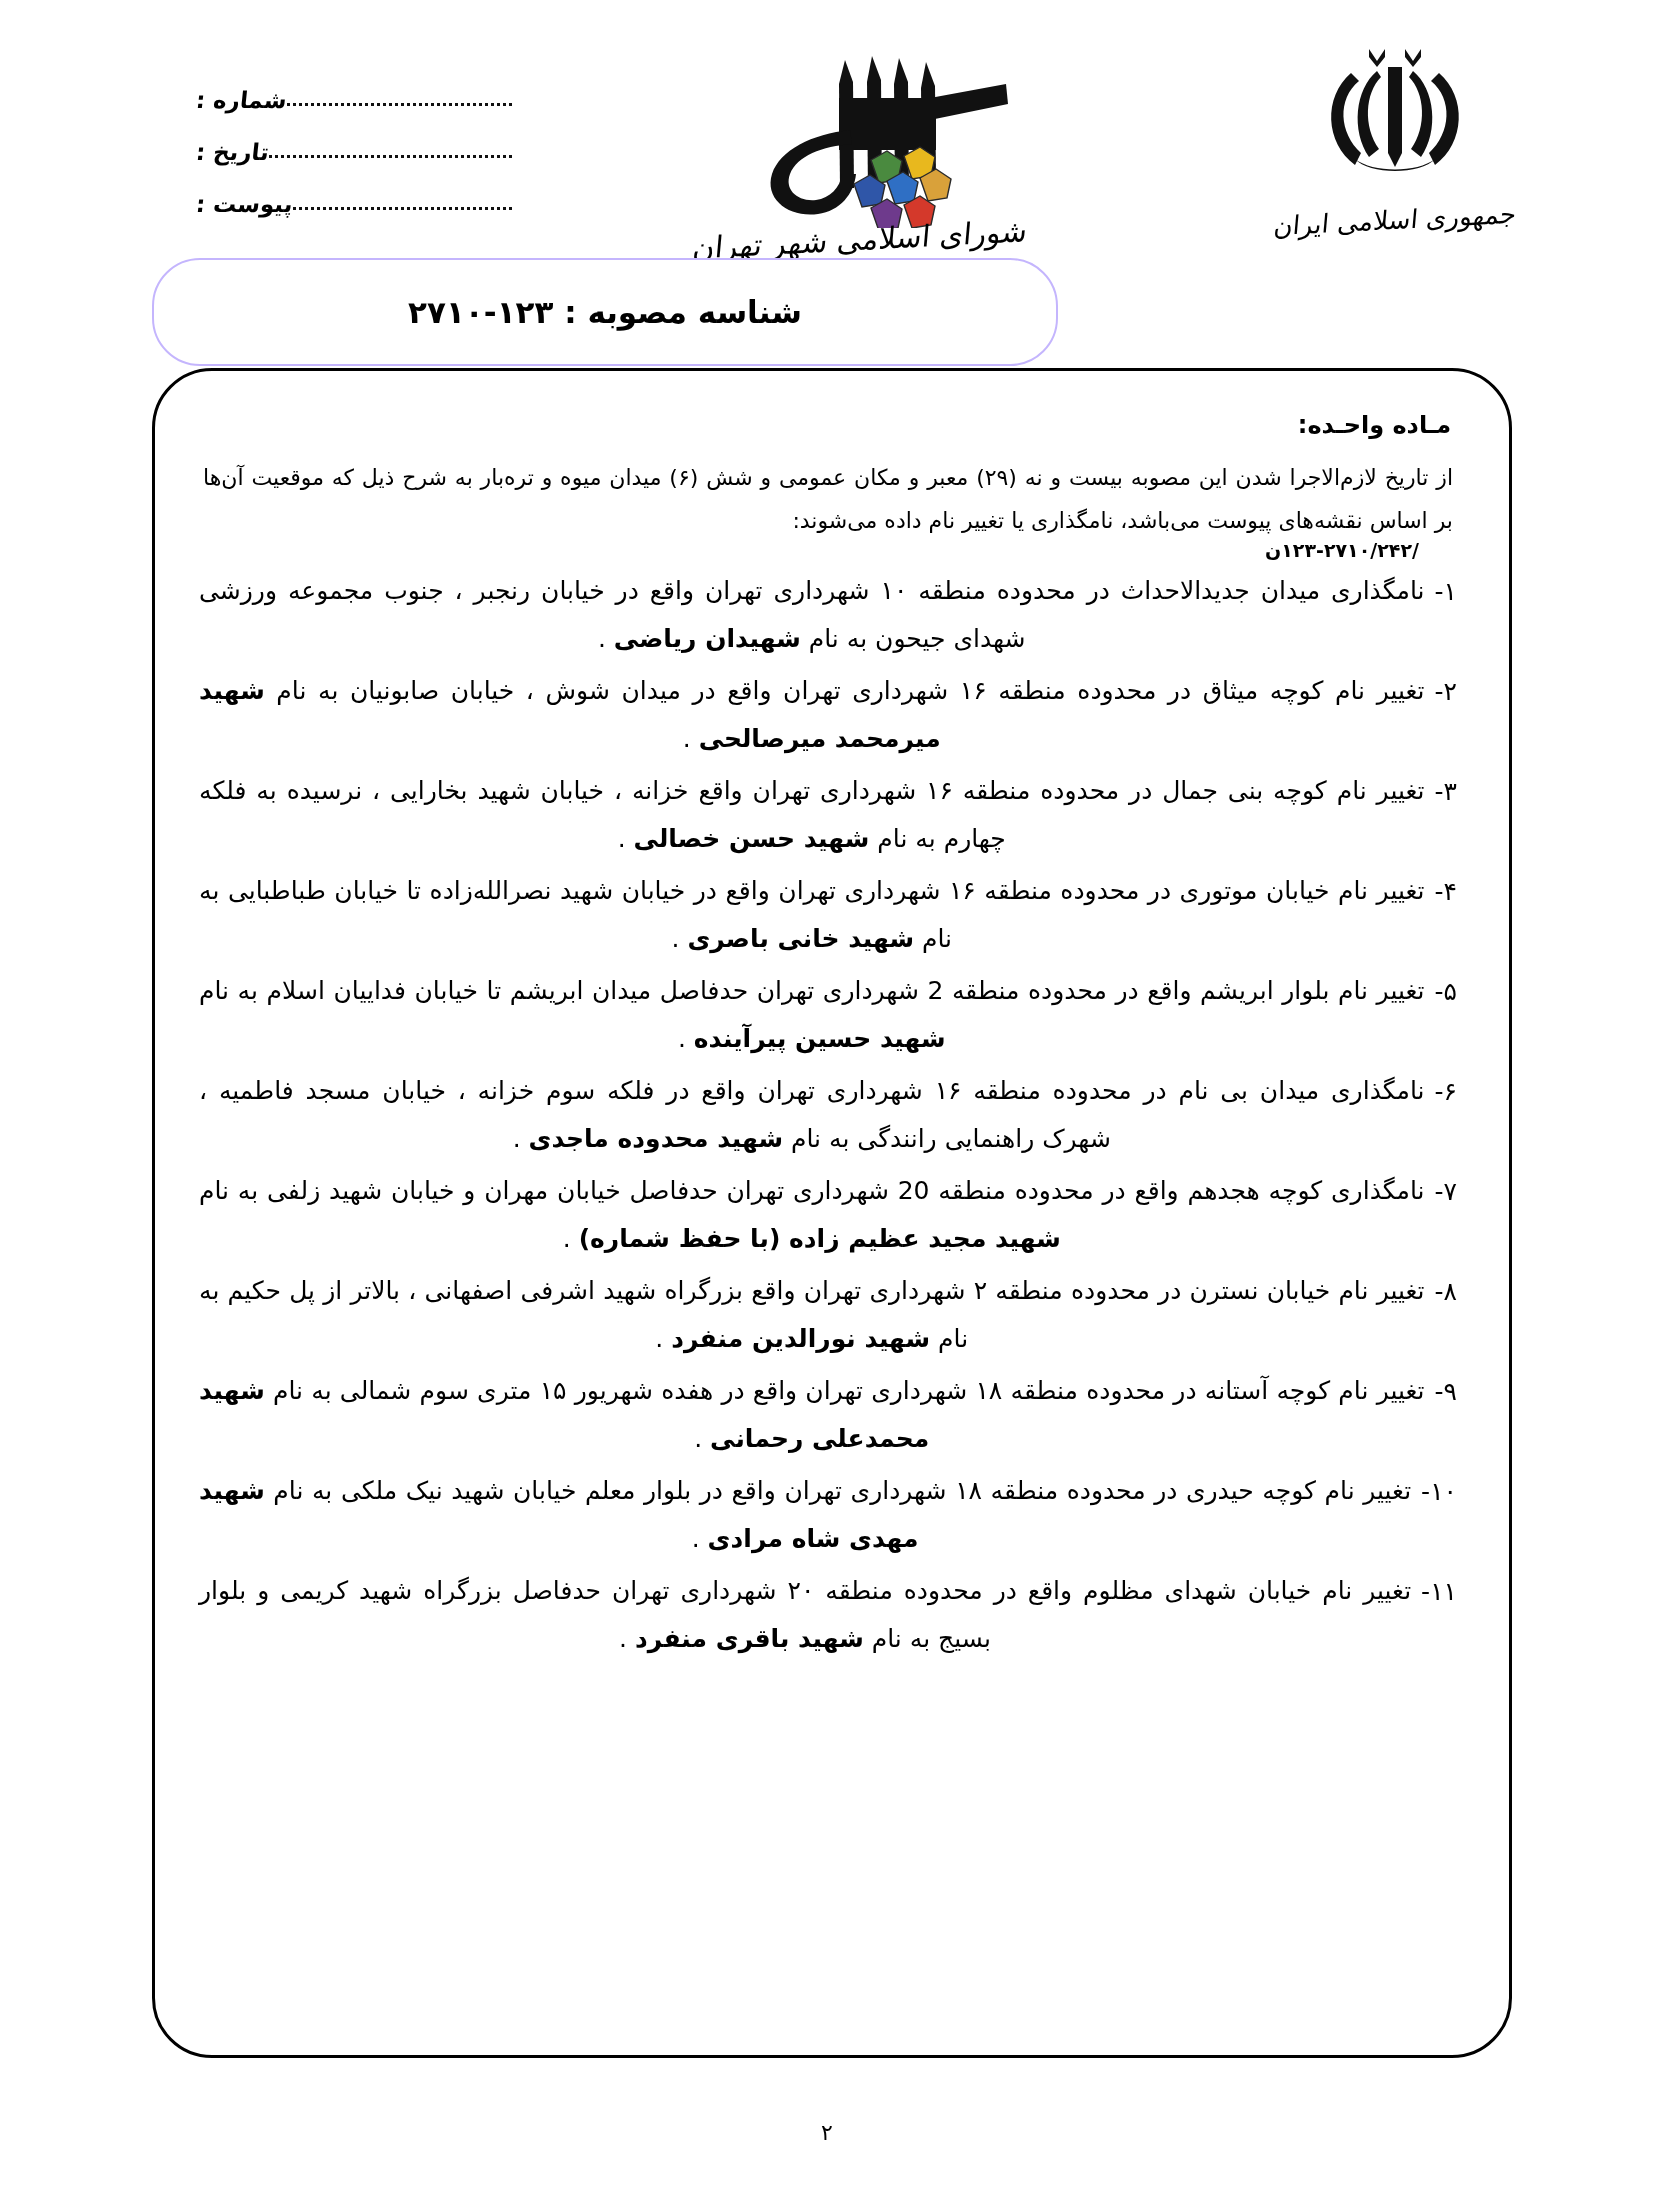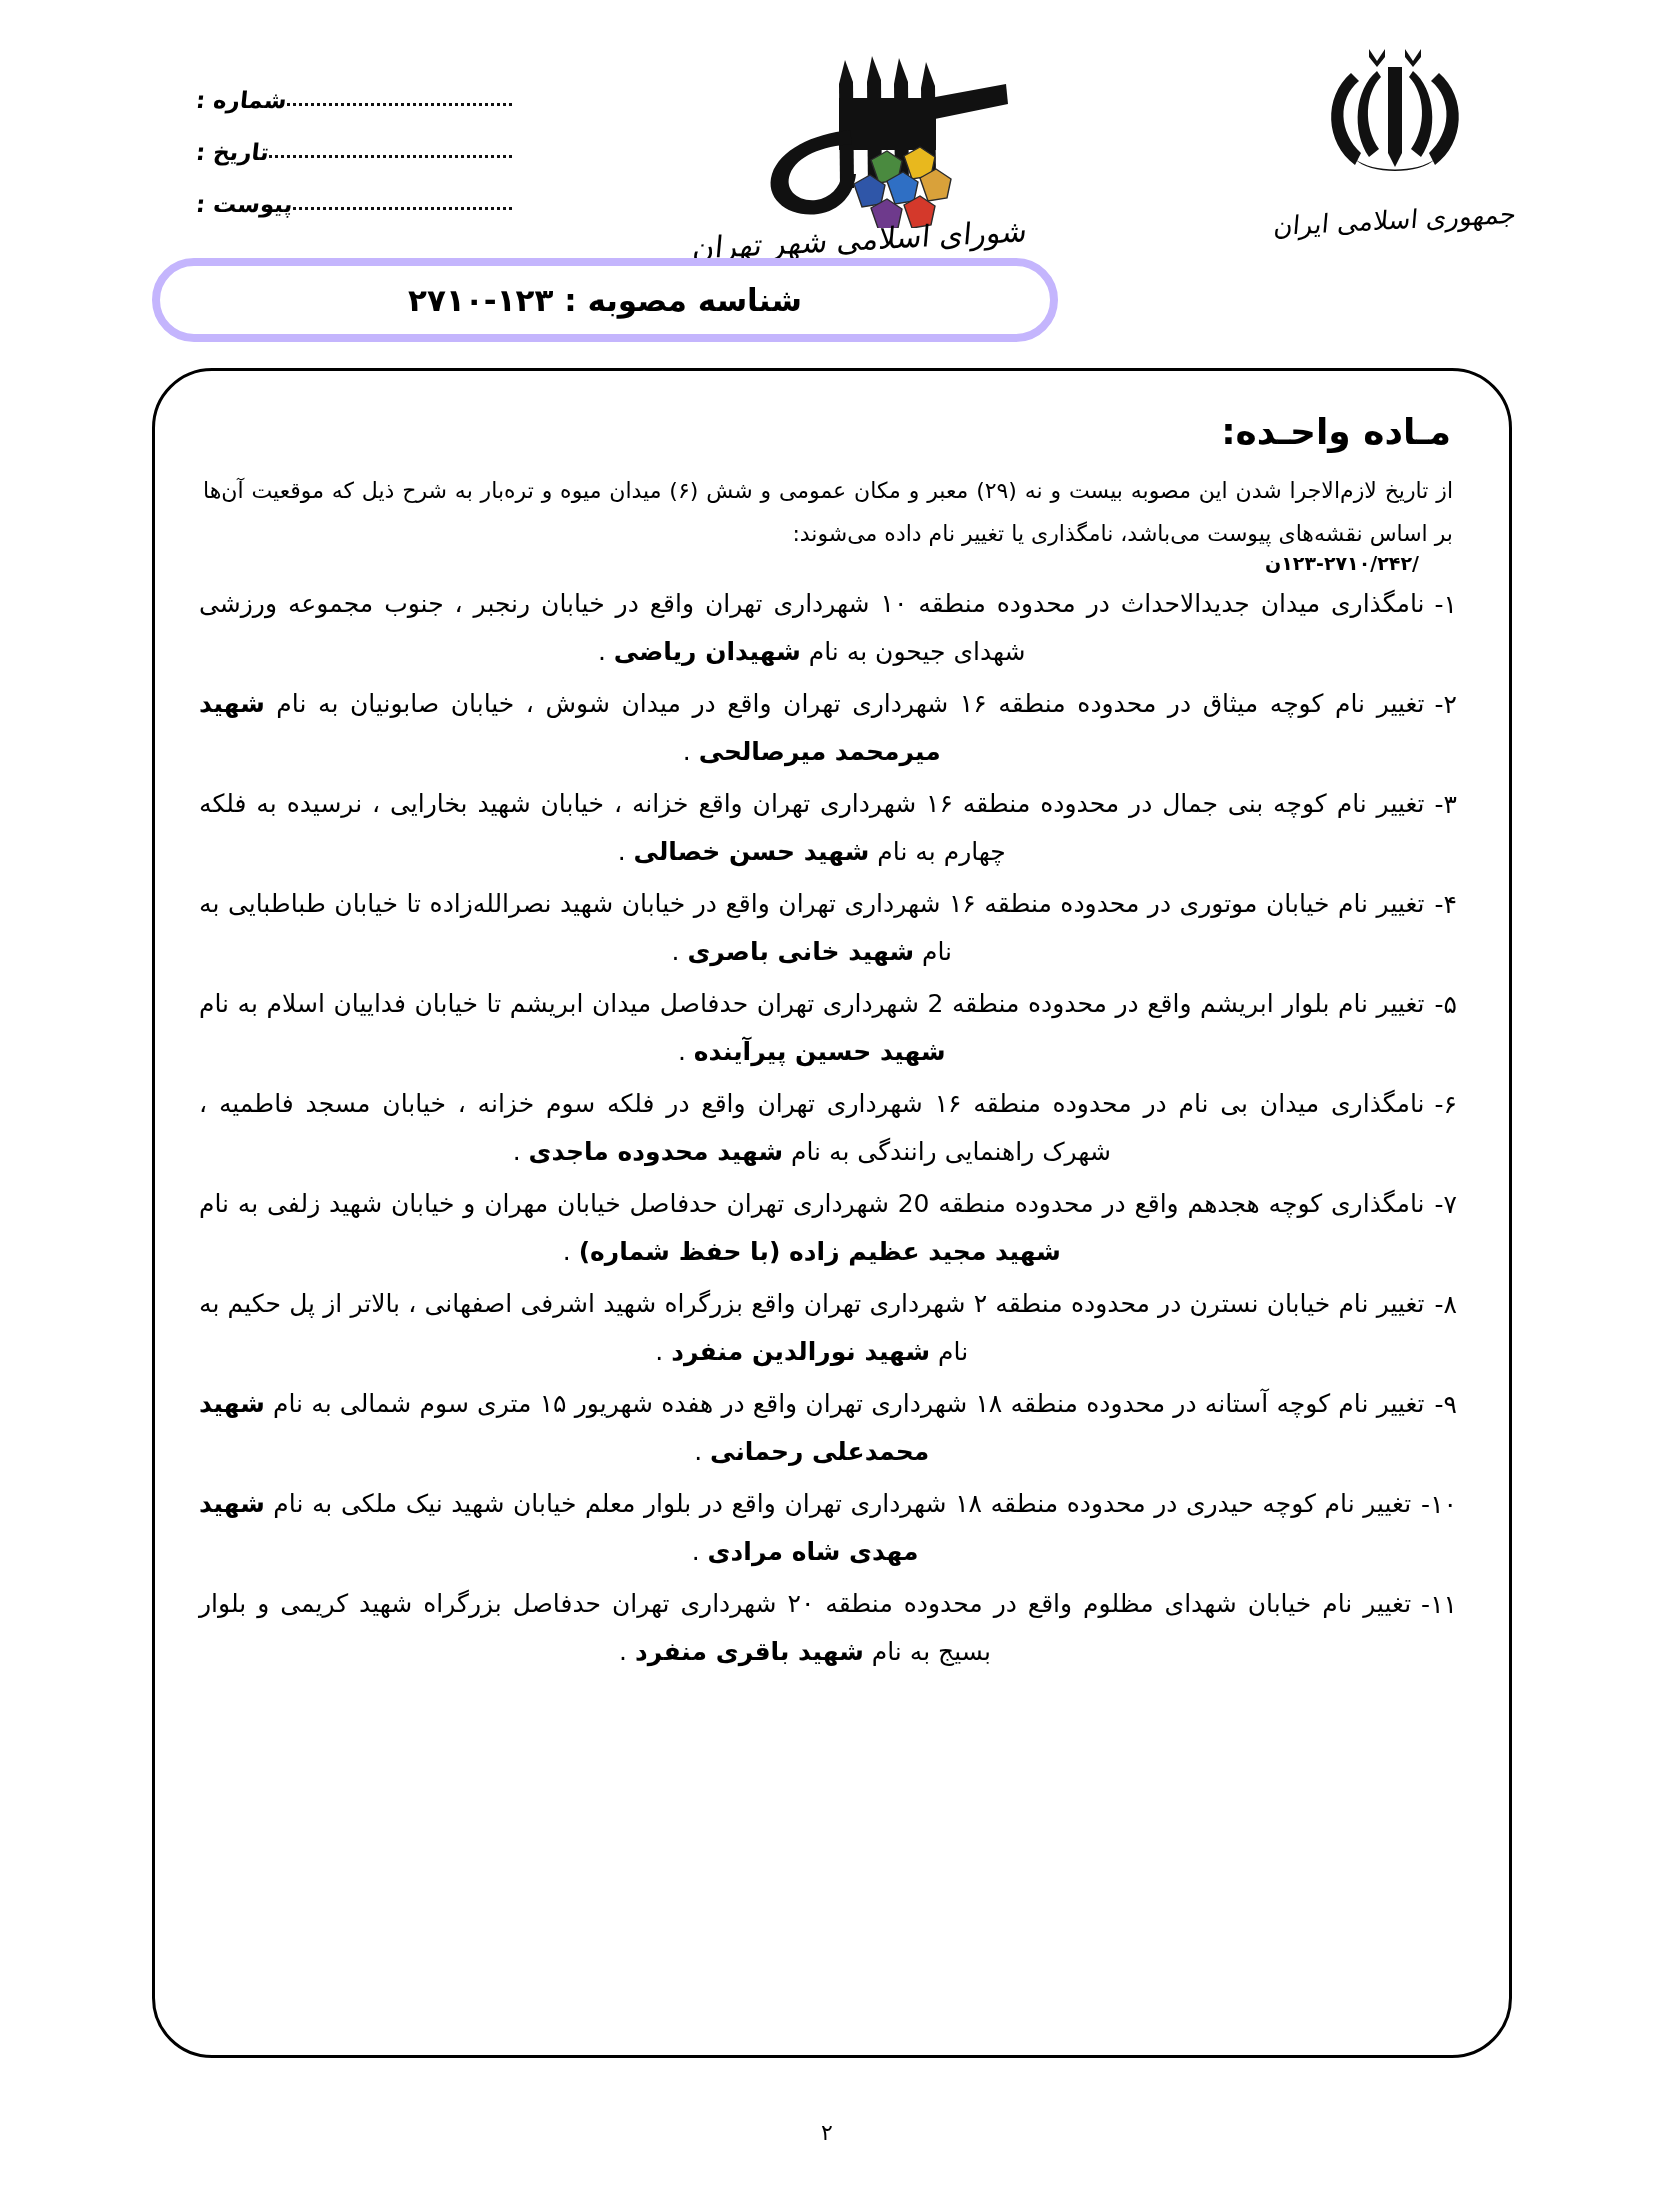--- a/index.html
+++ b/index.html
@@ -64,22 +64,22 @@
   }
   .emblem-mark{width:330px;height:160px;}
   .emblem-caption{
     font-size:26px;font-weight:500;
     transform:skewX(-8deg) rotate(-3deg);
     margin-top:10px;white-space:nowrap;
   }
 
   
   .title-pill{
-    position:absolute;left:152px;top:258px;width:906px;height:84px;
-    border:8px solid #c4b5fd;
+    position:absolute;left:152px;top:258px;width:906px;height:108px;
+    border:2px solid #c4b5fd;
     border-radius:48px;
     display:flex;align-items:center;justify-content:center;
     box-sizing:border-box;
     background:#fff;
   }
   .title-pill-text{
     font-size:31px;font-weight:bold;letter-spacing:0.5px;
     white-space:nowrap;
   }
 
@@ -88,21 +88,21 @@
     position:absolute;left:152px;top:368px;
     width:1360px;height:1690px;
     border:3px solid #000;
     border-radius:60px;
     box-sizing:border-box;
     background:#fff;
     padding:34px 52px 20px 44px;
   }
 
   .madde-head{
-    font-size:36px;font-weight:bold;
+    font-size:24px;font-weight:bold;
     text-align:right;
     margin:6px 6px 18px 0;
     letter-spacing:3px;
   }
 
   .intro{
     font-size:22px;
     line-height:1.95;
     text-align:justify;
     text-align-last:right;

